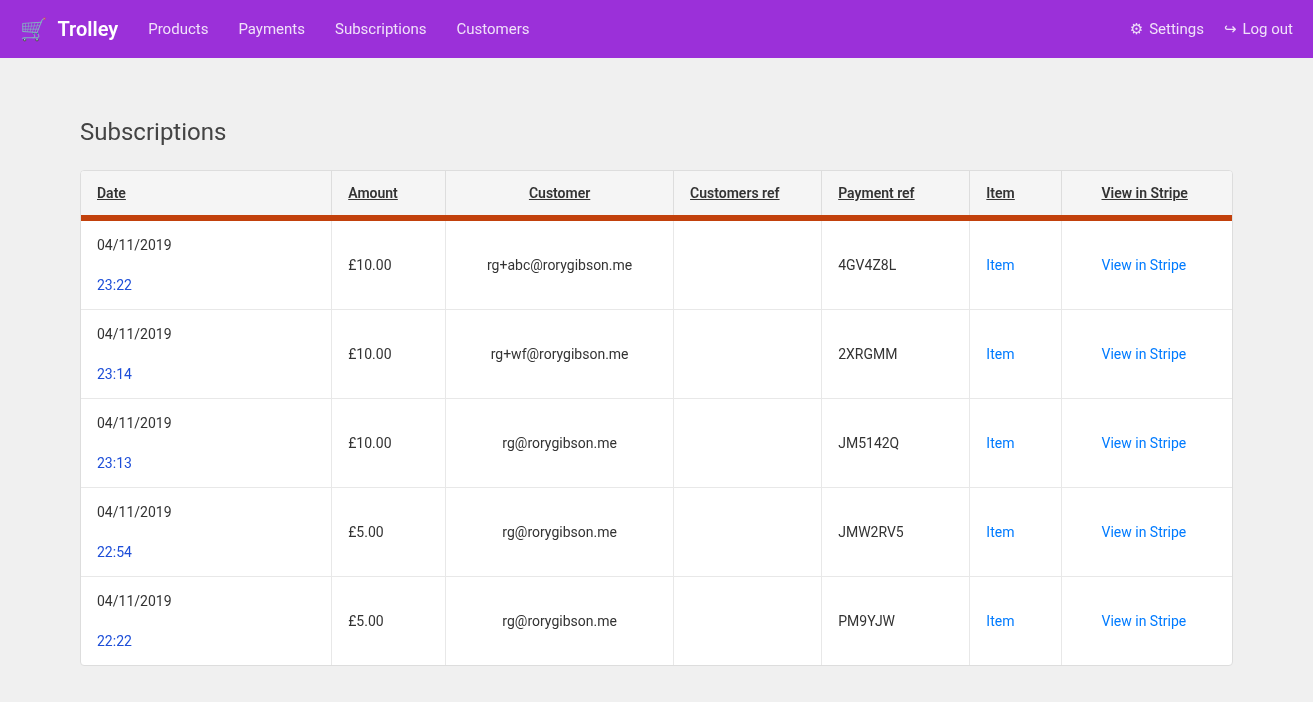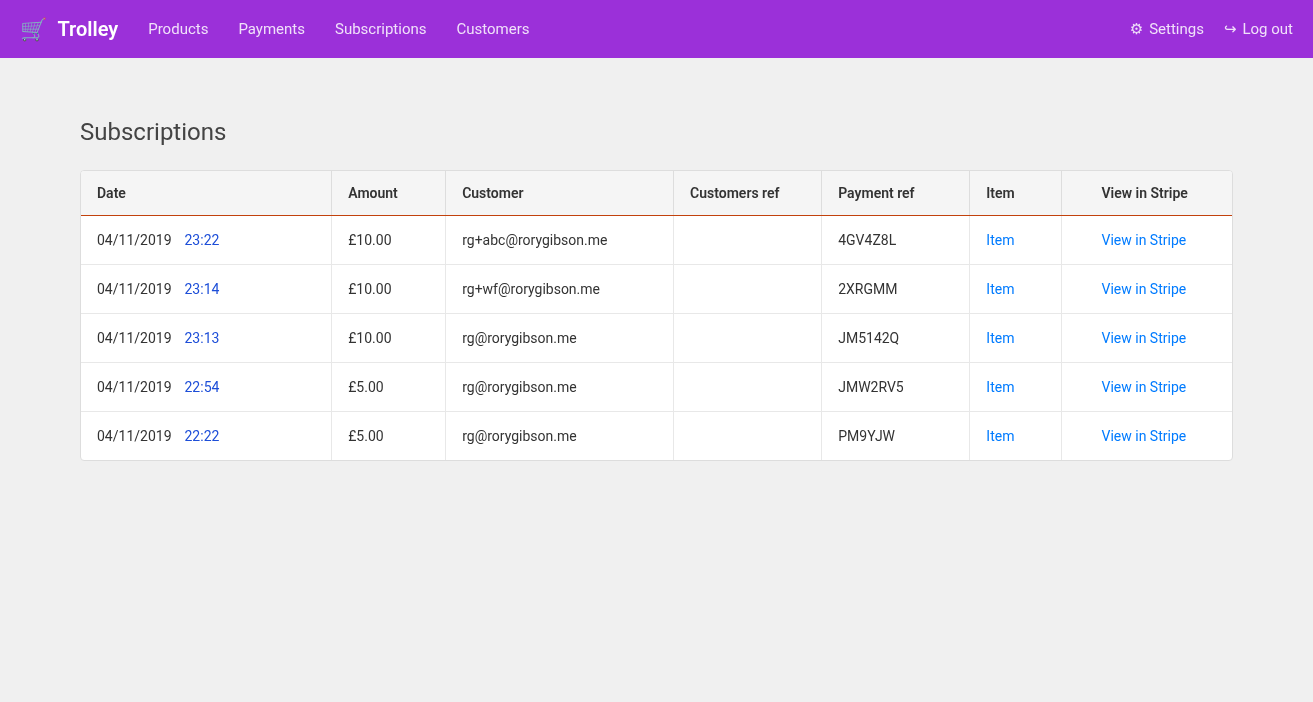--- a/index.html
+++ b/index.html
@@ -95,22 +95,23 @@
 
     thead tr {
       background-color: #f5f5f5;
     }
 
     thead th {
       padding: 14px 16px;
       text-align: left;
       font-weight: 600;
       color: #333;
-      border-bottom: 1px solid #c2410c;
+      border-bottom: 6px solid #c2410c;
       border-right: 1px solid #ddd;
+      text-decoration: underline;
     }
 
     thead th:last-child {
       border-right: none;
     }
 
     tbody tr {
       border-bottom: 1px solid #e8e8e8;
     }
 
@@ -124,40 +125,41 @@
       border-right: 1px solid #e8e8e8;
       vertical-align: middle;
     }
 
     tbody td:last-child {
       border-right: none;
     }
 
     .date-cell {
       display: flex;
-      gap: 13px;
+      gap: 24px;
+      flex-direction: column;
     }
 
     .date-part {
       color: #333;
     }
 
     .time-part {
       color: #1d4ed8;
     }
 
     .link-blue {
       color: #007bff;
       cursor: pointer;
       text-decoration: none;
     }
 
     .col-date { width: 220px; }
     .col-amount { width: 100px; }
-    .col-customer { width: 200px; }
+    .col-customer { width: 200px; text-align: center; }
     .col-customer-ref { width: 130px; }
     .col-payment-ref { width: 130px; }
     .col-item { width: 80px; }
     .col-view { width: 150px; padding-left: 40px; }
   </style>
 </head>
 <body>
 
 <nav>
   <a class="nav-brand">

